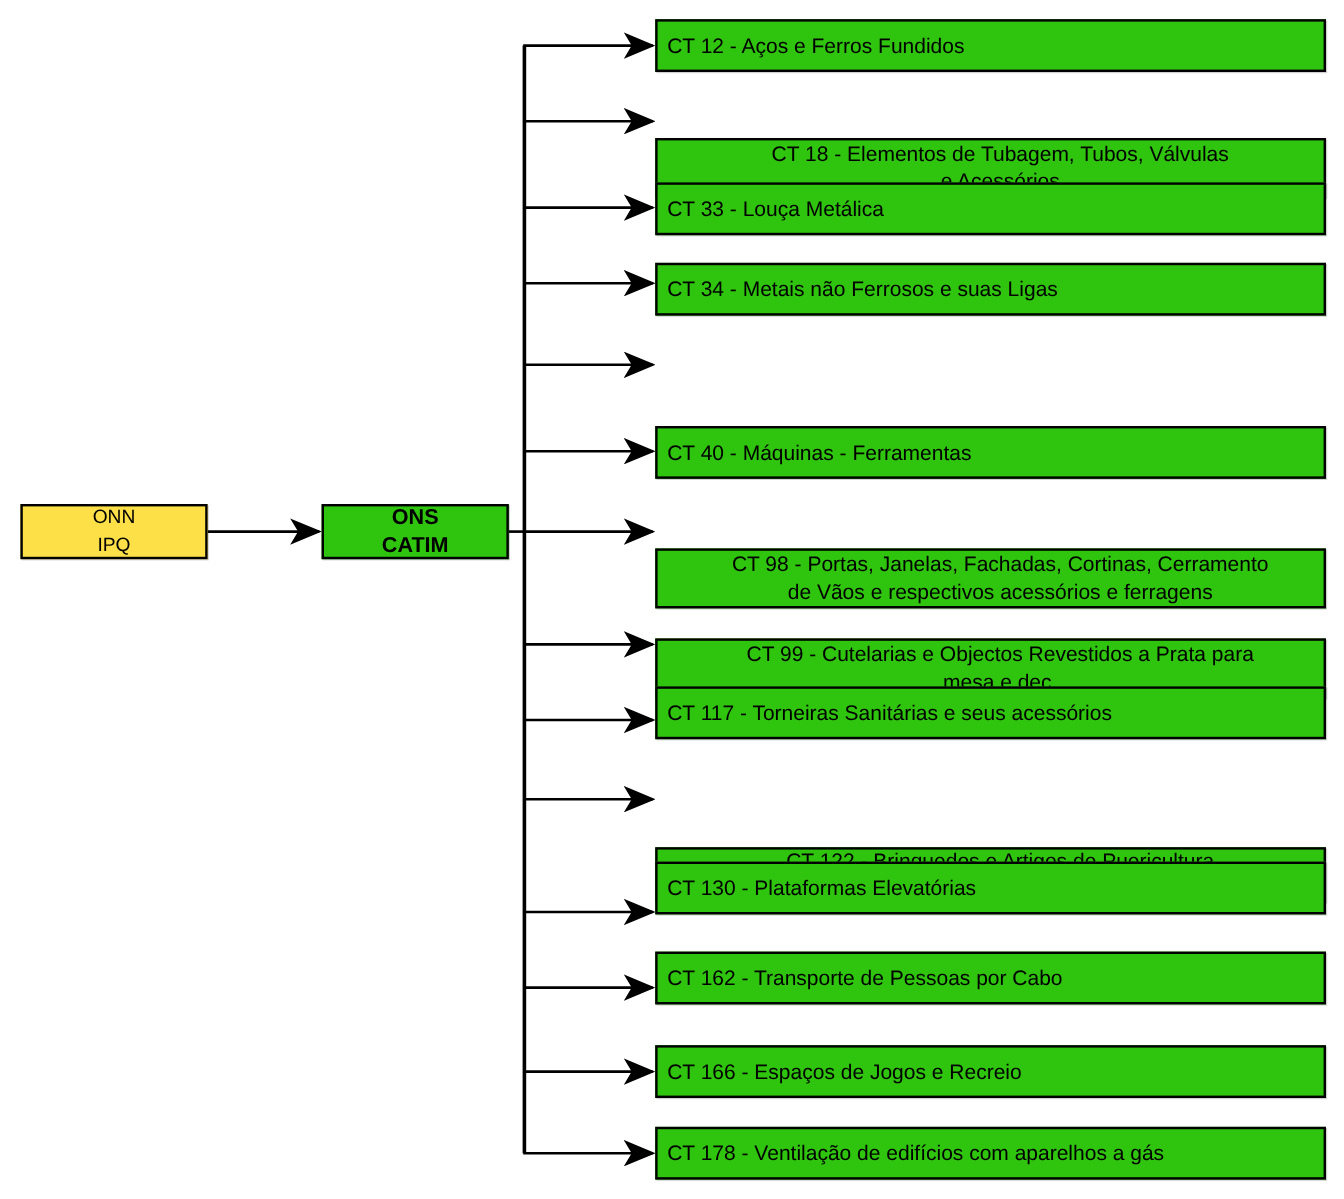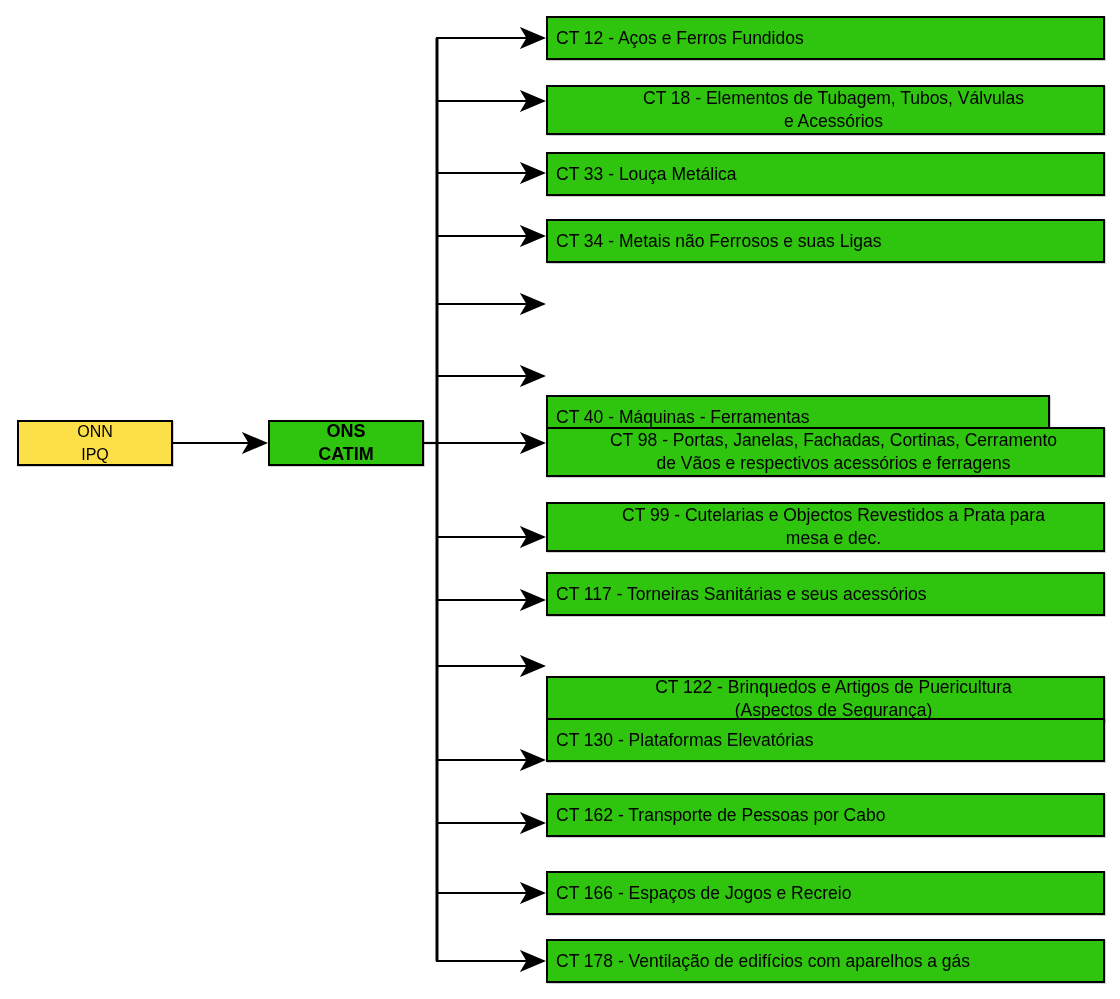--- a/index.html
+++ b/index.html
@@ -56,20 +56,21 @@
     justify-content: flex-start;
     padding-left: 8px;
     padding-right: 5px;
     text-align: left;
   }
   .node.leaf.two-line {
     text-align: center;
     padding-left: 22px;
     padding-right: 6px;
     justify-content: center;
+    margin-top: 30px;
   }
   .node.leaf.two-line .lbl {
     display: block;
     width: 100%;
   }
   .node .lbl {
     display: block;
   }
   .node.leaf:not(.two-line) .lbl {
     text-align: left;
@@ -130,21 +131,21 @@
 
   <div class="node leaf" style="left:546px; top:152px; width:559px; height:44px;">
     <span class="lbl">CT 33 - Louça Metálica</span>
   </div>
 
   <div class="node leaf" style="left:546px; top:219px; width:559px; height:44px;">
     <span class="lbl">CT 34 - Metais não Ferrosos e suas Ligas</span>
   </div>
 
 
-  <div class="node leaf" style="left:546px; top:355px; width:504px; height:44px;margin-top:40px;">
+  <div class="node leaf" style="left:546px; top:355px; width:559px; height:44px;">
     <span class="lbl">CT 40 - Máquinas - Ferramentas</span>
   </div>
 
   <div class="node leaf two-line" style="left:546px; top:427px; width:559px; height:50px;">
     <span class="lbl">CT 98 - Portas, Janelas, Fachadas, Cortinas, Cerramento
 de Vãos e respectivos acessórios e ferragens</span>
   </div>
 
   <div class="node leaf two-line" style="left:546px; top:502px; width:559px; height:50px;">
     <span class="lbl">CT 99 - Cutelarias e Objectos Revestidos a Prata para

